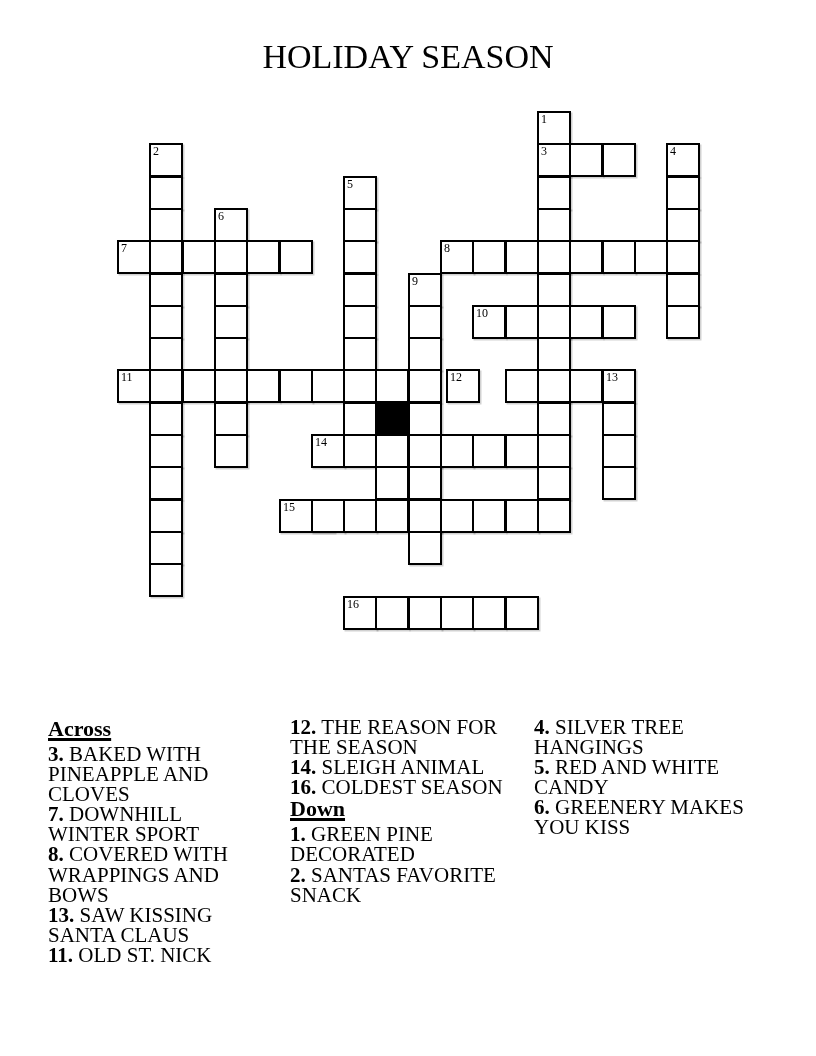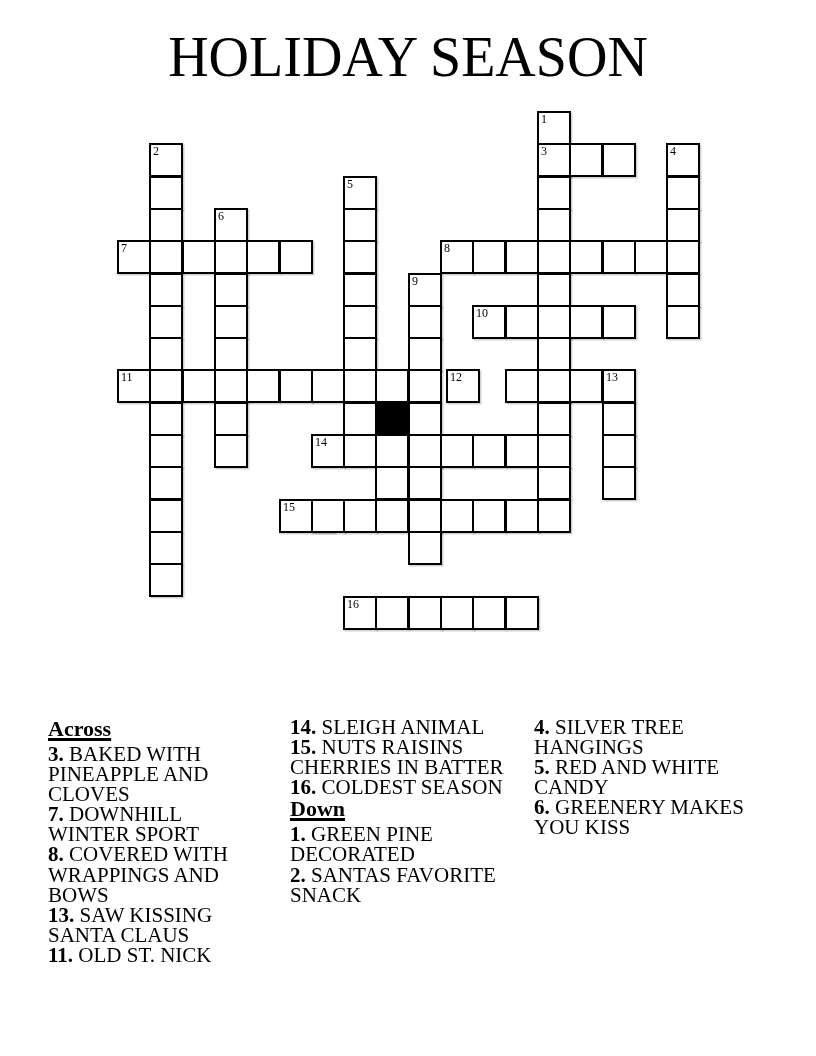--- a/index.html
+++ b/index.html
@@ -15,21 +15,21 @@
     font-family: "Liberation Serif", "DejaVu Serif", serif;
     color: #000000;
     overflow: hidden;
   }
   .title {
     position: absolute;
     top: 32px;
     left: 0;
     width: 816px;
     text-align: center;
-    font-size: 56px;
+    font-size: 34px;
     line-height: 50px;
     font-weight: normal;
     letter-spacing: 0px;
     color: #000000;
     white-space: nowrap;
   }
   .grid {
     position: absolute;
     top: 0;
     left: 0;
@@ -227,22 +227,22 @@
     </div>
   <div class="clue-col" id="clue-col-0" style="left: 48px; width: 200px;">
       <p class="hdr">Across</p>
       <p class="clue"><span class="num">3.</span> <span> BAKED WITH PINEAPPLE AND CLOVES</span></p>
       <p class="clue"><span class="num">7.</span> <span> DOWNHILL WINTER SPORT</span></p>
       <p class="clue"><span class="num">8.</span> <span> COVERED WITH WRAPPINGS AND BOWS</span></p>
       <p class="clue"><span class="num">13.</span> <span> SAW KISSING SANTA CLAUS</span></p>
       <p class="clue"><span class="num">11.</span> <span> OLD ST. NICK</span></p>
     </div>
   <div class="clue-col" id="clue-col-1" style="left: 290px; width: 232px;">
+      <p class="clue"><span class="num">12.</span> <span> THE REASON FOR THE SEASON</span></p>
       <p class="clue"><span class="num">14.</span> <span> SLEIGH ANIMAL</span></p>
-      <p class="clue"><span class="num">15.</span> <span> NUTS RAISINS CHERRIES IN BATTER</span></p>
       <p class="clue"><span class="num">16.</span> <span> COLDEST SEASON</span></p>
       <p class="hdr">Down</p>
       <p class="clue"><span class="num">1.</span> <span> GREEN PINE DECORATED</span></p>
       <p class="clue"><span class="num">2.</span> <span> SANTAS FAVORITE SNACK</span></p>
     </div>
   <div class="clue-col" id="clue-col-2" style="left: 534px; width: 210px;">
       <p class="clue"><span class="num">4.</span> <span> SILVER TREE HANGINGS</span></p>
       <p class="clue"><span class="num">5.</span> <span> RED AND WHITE CANDY</span></p>
       <p class="clue"><span class="num">6.</span> <span> GREENERY MAKES YOU KISS</span></p>
     </div>

